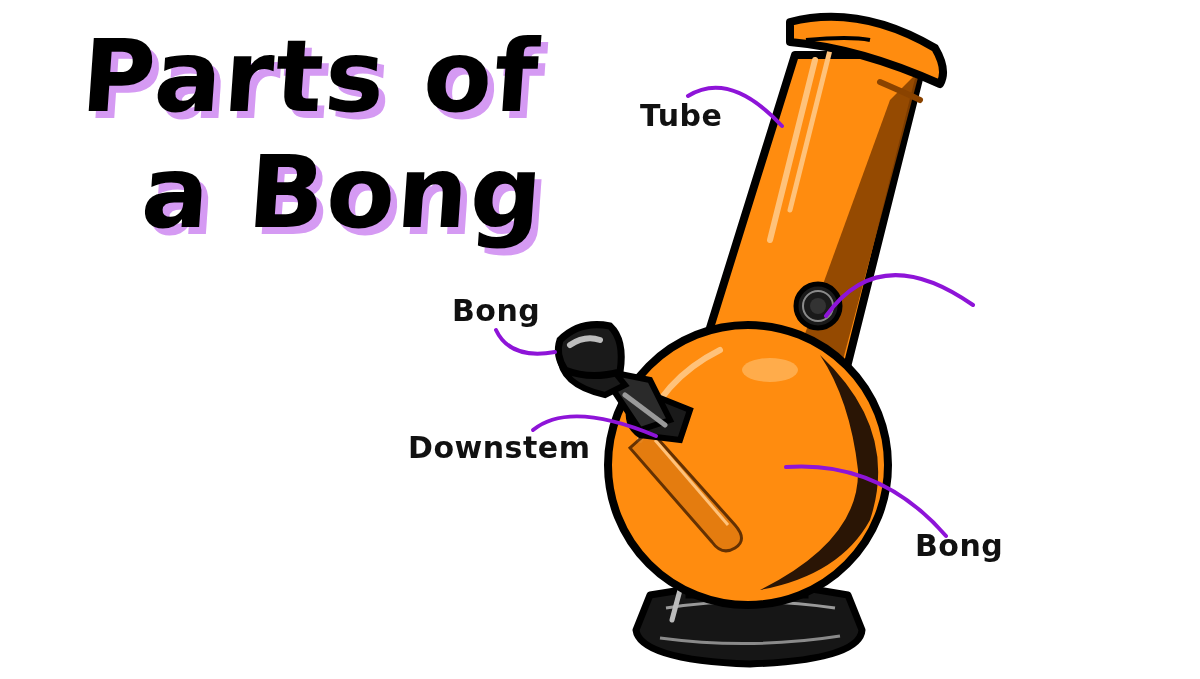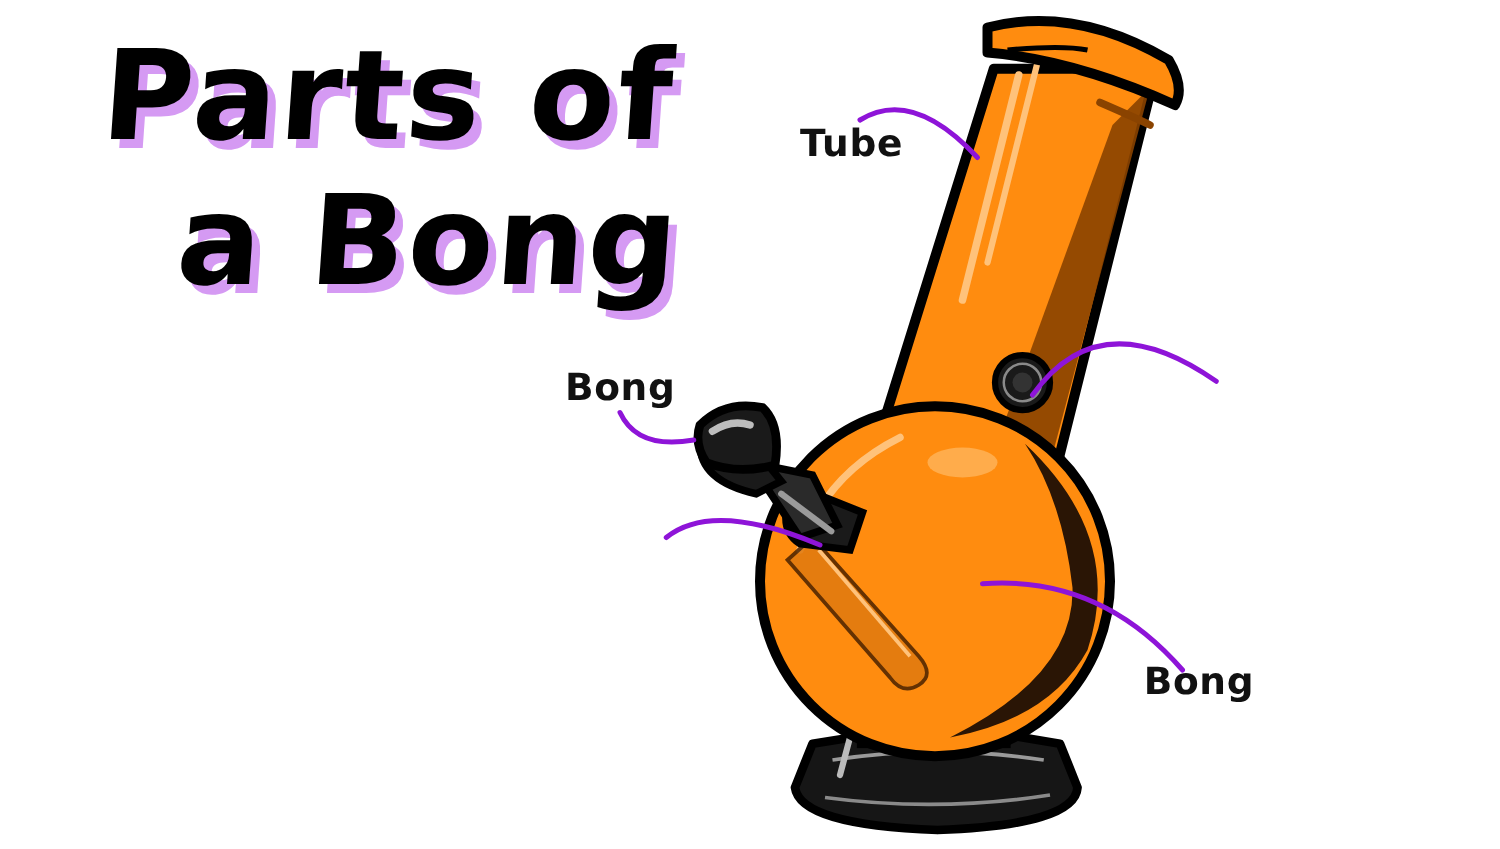--- a/index.html
+++ b/index.html
@@ -84,15 +84,16 @@
       <path d="M688,96 Q730,70 782,126"></path>
       <path d="M496,330 Q510,360 555,352"></path>
       <path d="M533,430 Q570,400 656,436"></path>
       <path d="M826,316 Q880,240 973,305"></path>
       <path d="M786,467 Q880,460 946,536"></path>
     </g>
   </svg>
 
   <p class="label" style="left:640px; top:98px;">Tube</p>
   <p class="label" style="left:452px; top:293px;">Bong</p>
+  <p class="label" style="left:408px; top:430px;">Downstem</p>
   <p class="label" style="left:915px; top:528px;">Bong</p>
 
 </div>
 
 </body></html>

